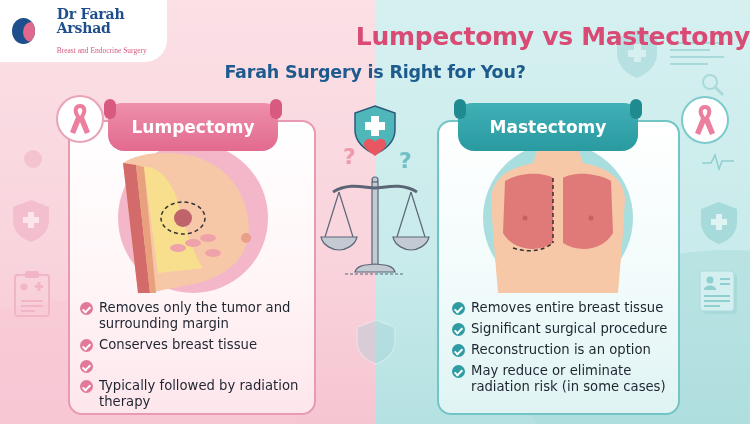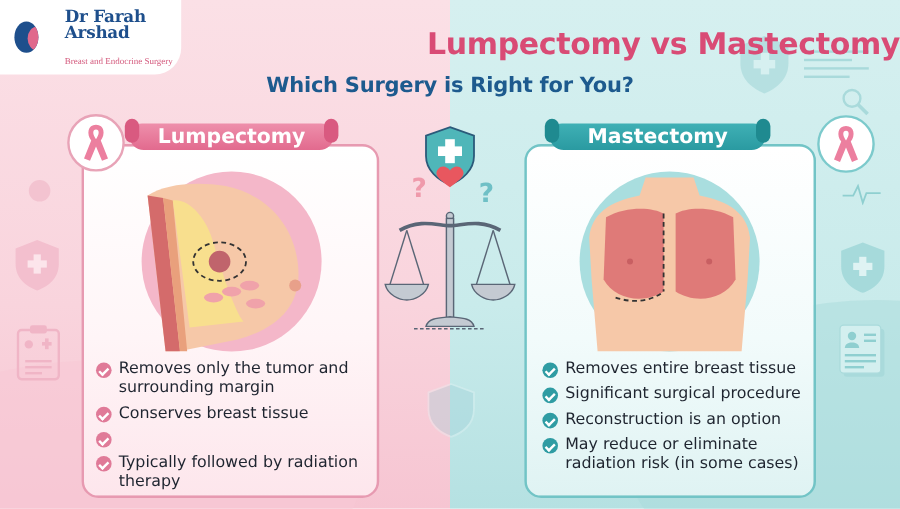--- a/index.html
+++ b/index.html
@@ -3,35 +3,35 @@
 <meta charset="utf-8">
 <style>
 *{box-sizing:border-box;margin:0;padding:0}
 html,body{width:750px;height:424px;overflow:hidden}
 body{position:relative;font-family:"DejaVu Sans","Liberation Sans",sans-serif;}
 .bg-left{position:absolute;left:0;top:0;width:375px;height:424px;background:linear-gradient(180deg,#fbe0e6 0%,#f9d4dd 60%,#f6c5d2 100%);}
 .bg-right{position:absolute;left:375px;top:0;width:375px;height:424px;background:linear-gradient(180deg,#d6f0f0 0%,#c9ebeb 60%,#b5e1e2 100%);}
 .swoosh-l{position:absolute;left:-120px;top:300px;width:420px;height:200px;border-radius:50%;background:#f7c9d5;opacity:.55}
 .swoosh-r{position:absolute;left:520px;top:250px;width:420px;height:250px;border-radius:50%;background:#a9dbdc;opacity:.5}
 
-.logo{position:absolute;left:0;top:0;width:151px;height:62px;background:#fff;border-bottom-right-radius:22px;display:flex;align-items:center;padding-left:12px;gap:22px}
+.logo{position:absolute;left:0;top:0;width:167px;height:62px;background:#fff;border-bottom-right-radius:22px;display:flex;align-items:center;padding-left:12px;gap:22px}
 .logo-mark{width:26px;height:26px;border-radius:50%;background:#1e4f8c;position:relative;overflow:hidden}
 .logo-mark:after{content:"";position:absolute;left:11px;top:4px;width:16px;height:20px;border-radius:50% 0 50% 50%;background:#e0688c}
 .logo-text{display:flex;flex-direction:column;line-height:1}
 .logo-name{font-family:"DejaVu Serif","Liberation Serif",serif;font-weight:bold;color:#1e4f8c;font-size:14px;letter-spacing:-.2px}
 .logo-tag{font-family:"Liberation Serif",serif;color:#d45b7e;font-size:7.5px;margin-top:12px}
 
 .title{position:absolute;left:0;width:750px;text-align:right;top:22px;font-size:25px;font-weight:bold;color:#d94b75;letter-spacing:-.3px}
 .subtitle{position:absolute;left:0;width:750px;text-align:center;top:62px;font-size:17.5px;font-weight:bold;color:#1d5a8e;letter-spacing:-.2px}
 
 .card{position:absolute;top:120px;height:295px;border-radius:14px}
 .card-l{left:68px;width:248px;background:linear-gradient(180deg,#ffffff 0%,#fff5f7 55%,#fde6ec 100%);border:2px solid #e79ab1}
 .card-r{left:437px;width:243px;background:linear-gradient(180deg,#ffffff 0%,#f2fbfb 55%,#dff3f3 100%);border:2px solid #72c4c6}
 
-.ribbon{position:absolute;top:103px;height:22px;border-radius:14px 14px 16px 16px;color:#fff;font-weight:bold;font-size:17px;display:flex;align-items:center;justify-content:center}
+.ribbon{position:absolute;top:103px;height:48px;border-radius:14px 14px 16px 16px;color:#fff;font-weight:bold;font-size:17px;display:flex;align-items:center;justify-content:center}
 .ribbon-l{left:108px;width:170px;background:linear-gradient(180deg,#ee8fab,#e26a8e)}
 .ribbon-r{left:458px;width:180px;background:linear-gradient(180deg,#3fb0b5,#2a9aa1)}
 .ribbon-l:before,.ribbon-l:after,.ribbon-r:before,.ribbon-r:after{content:"";position:absolute;top:-4px;width:12px;height:20px;border-radius:6px}
 .ribbon-l:before{left:-4px;background:#d95a80}.ribbon-l:after{right:-4px;background:#d95a80}
 .ribbon-r:before{left:-4px;background:#1f8a90}.ribbon-r:after{right:-4px;background:#1f8a90}
 
 .badge{position:absolute;width:48px;height:48px;border-radius:50%;background:#fff;display:flex;align-items:center;justify-content:center}
 .badge-l{left:56px;top:95px;border:2px solid #e8a3b7}
 .badge-r{left:681px;top:96px;border:2px solid #7ccacc}
 
@@ -118,21 +118,21 @@
 
 <div class="logo">
   <div class="logo-mark"></div>
   <div class="logo-text">
     <span class="logo-name">Dr Farah Arshad</span>
     <span class="logo-tag">Breast and Endocrine Surgery</span>
   </div>
 </div>
 
 <div class="title">Lumpectomy vs Mastectomy</div>
-<div class="subtitle">Which Surgery is Right for You?</div>
+<div class="subtitle">Farah Surgery is Right for You?</div>
 
 <div class="card card-l"></div>
 <div class="card card-r"></div>
 
 <div class="illus illus-l">
   <svg width="150" height="150" viewBox="0 0 150 150">
     <path d="M5 20 C20 10 45 8 70 12 C100 18 125 40 130 75 C135 110 115 130 80 140 L30 150 L20 150 Z" fill="#f6c8a8"></path>
     <path d="M5 20 L20 150 L32 150 L18 22 Z" fill="#d46b6b"></path>
     <path d="M18 22 L32 150 L38 150 L26 24 Z" fill="#e9a07c"></path>
     <path d="M26 24 C40 22 55 40 60 60 C70 95 80 120 85 125 L40 130 Z" fill="#f8df8e"></path>

